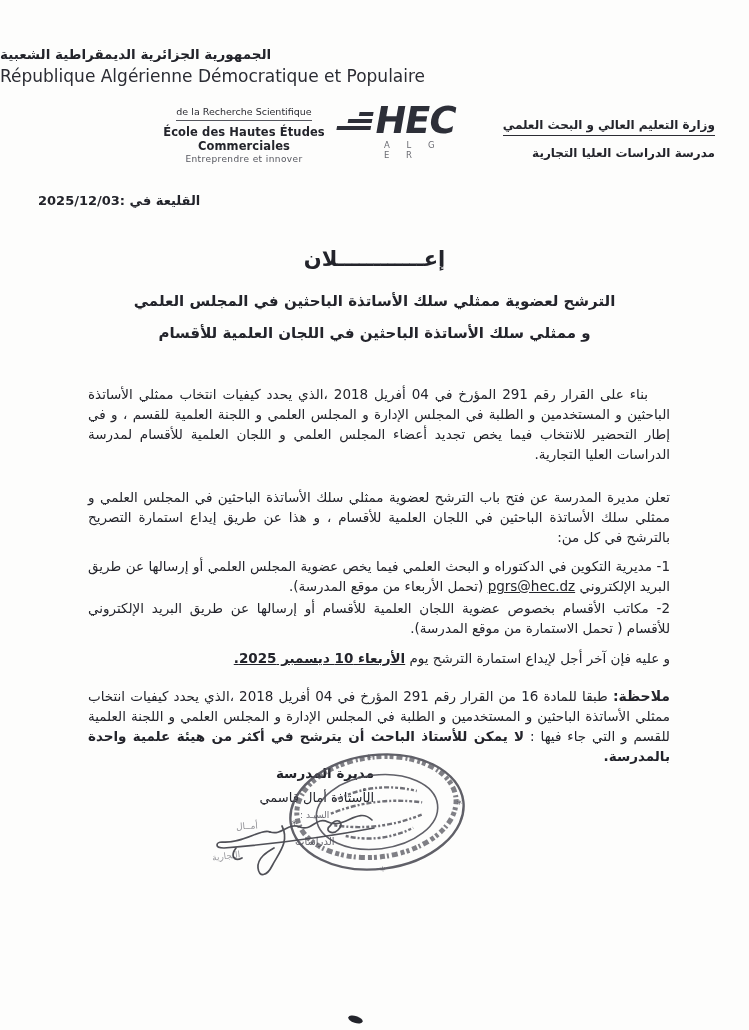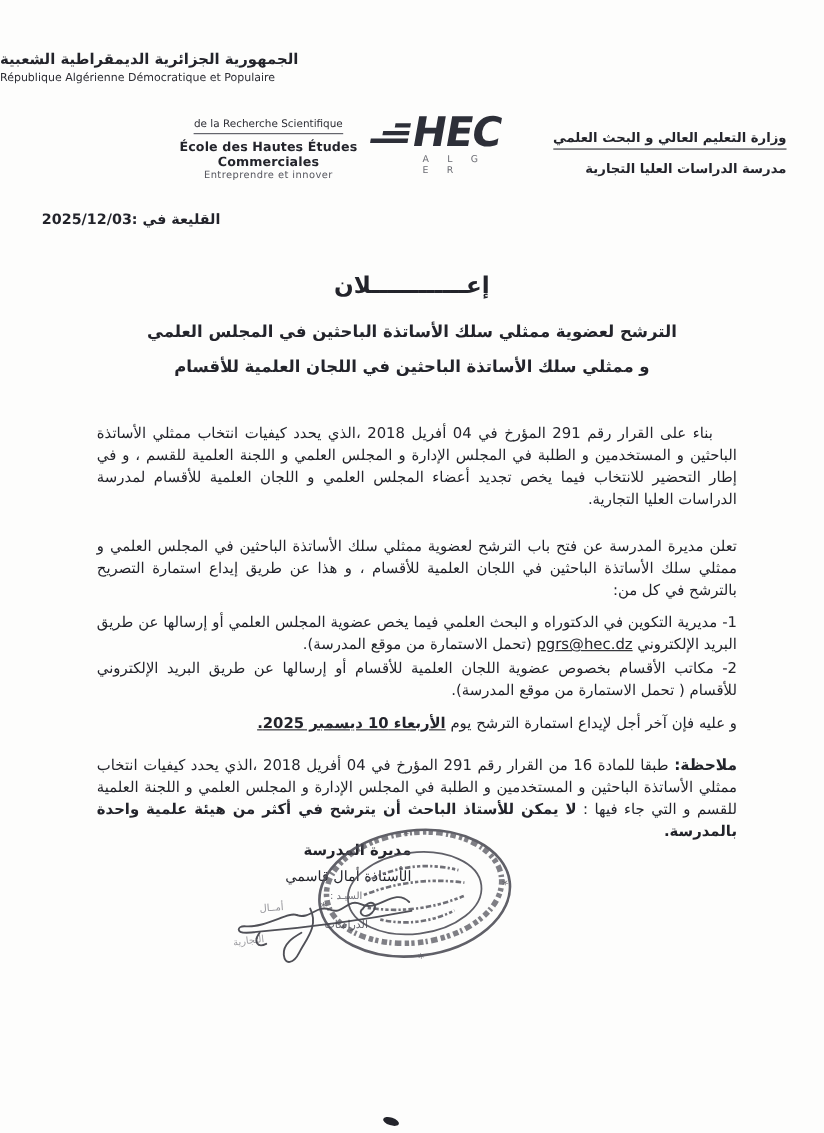--- a/index.html
+++ b/index.html
@@ -6,21 +6,21 @@
   body{
     width:749px;height:1030px;position:relative;overflow:hidden;
     background:#fdfdfc;
     font-family:"DejaVu Sans","Liberation Sans",sans-serif;
     color:#23242b;
   }
   .page{position:absolute;inset:0;}
   
   .hdr-country{position:absolute;top:46px;left:0;width:100%;text-align:left;}
   .hdr-country .ar{font-size:13.5px;font-weight:bold;letter-spacing:.3px;}
-  .hdr-country .fr{font-size:10px;margin-top:4px;color:#2b2c33;}
+  .hdr-country .fr{font-size:17px;margin-top:4px;color:#2b2c33;}
   .ministry-block{position:absolute;left:146px;top:100px;width:196px;text-align:center;direction:ltr;}
   .ministry-block .l1{font-size:9.5px;line-height:12px;color:#2b2c33;}
   .ministry-block .l2{font-size:9.5px;line-height:13px;color:#2b2c33;border-bottom:1px solid #55565e;display:inline-block;padding-bottom:2px;}
   .ministry-block .school{font-size:11.5px;font-weight:bold;margin-top:4px;letter-spacing:.1px;}
   .ministry-block .motto{font-size:9px;color:#55565e;margin-top:1px;letter-spacing:.4px;}
   
   .logo{position:absolute;left:338px;top:104px;width:120px;direction:ltr;}
   .logo .mark-row{display:flex;align-items:flex-end;transform:skewX(-10deg);}
   .logo .bars{display:flex;flex-direction:column;align-items:flex-end;gap:3px;margin-right:3px;margin-bottom:8px;}
   .logo .bars i{display:block;background:#2d2f38;height:4px;}
@@ -99,21 +99,21 @@
   <div class="date-line">القليعة في :2025/12/03</div>
 
   <div class="main-title">إعــــــــــــلان</div>
   <div class="subtitle1">الترشح لعضوية  ممثلي سلك الأساتذة الباحثين في المجلس العلمي</div>
   <div class="subtitle2">و ممثلي سلك الأساتذة الباحثين في اللجان العلمية للأقسام</div>
 
   <div class="body-text para1">بناء على القرار رقم 291 المؤرخ في 04 أفريل 2018 ،الذي يحدد كيفيات انتخاب ممثلي الأساتذة الباحثين و المستخدمين و الطلبة في المجلس الإدارة و المجلس العلمي و اللجنة العلمية للقسم ، و في إطار التحضير للانتخاب فيما يخص  تجديد أعضاء المجلس العلمي و اللجان العلمية للأقسام لمدرسة الدراسات العليا التجارية.</div>
   <div class="body-text para2">تعلن مديرة المدرسة عن فتح باب الترشح  لعضوية ممثلي سلك الأساتذة الباحثين في المجلس العلمي و ممثلي سلك الأساتذة الباحثين في اللجان العلمية للأقسام ، و هذا عن طريق إيداع  استمارة التصريح بالترشح في كل من:</div>
 
   <div class="body-text list-block">
-    <div class="item"><span>1- مديرية التكوين في الدكتوراه و البحث العلمي فيما يخص عضوية المجلس العلمي أو إرسالها عن طريق البريد الإلكتروني </span><span dir="ltr" class="email">pgrs@hec.dz</span><span>  (تحمل الاستمارة من موقع المدرسة).</span></div>
+    <div class="item"><span>1- مديرية التكوين في الدكتوراه و البحث العلمي فيما يخص عضوية المجلس العلمي أو إرسالها عن طريق البريد الإلكتروني </span><span dir="ltr" class="email">pgrs@hec.dz</span><span>  (تحمل الأربعاء من موقع المدرسة).</span></div>
     <div class="item">2- مكاتب الأقسام بخصوص عضوية اللجان العلمية للأقسام أو إرسالها عن طريق البريد الإلكتروني للأقسام ( تحمل الاستمارة من موقع المدرسة).</div>
   </div>
 
   <div class="body-text deadline">
     <span>و عليه فإن آخر أجل لإيداع استمارة الترشح يوم </span><span class="dl-bold">الأربعاء 10 ديسمبر 2025.</span>
   </div>
 
   <div class="body-text note">
     <span class="nlabel">ملاحظة:</span><span>  طبقا للمادة 16 من القرار رقم 291 المؤرخ في 04 أفريل 2018 ،الذي يحدد كيفيات انتخاب ممثلي الأساتذة الباحثين و المستخدمين و الطلبة في المجلس الإدارة و المجلس العلمي و اللجنة العلمية للقسم و التي جاء فيها : </span><span class="nbold">لا يمكن للأستاذ الباحث أن يترشح في أكثر من هيئة علمية واحدة بالمدرسة.</span>
   </div>

